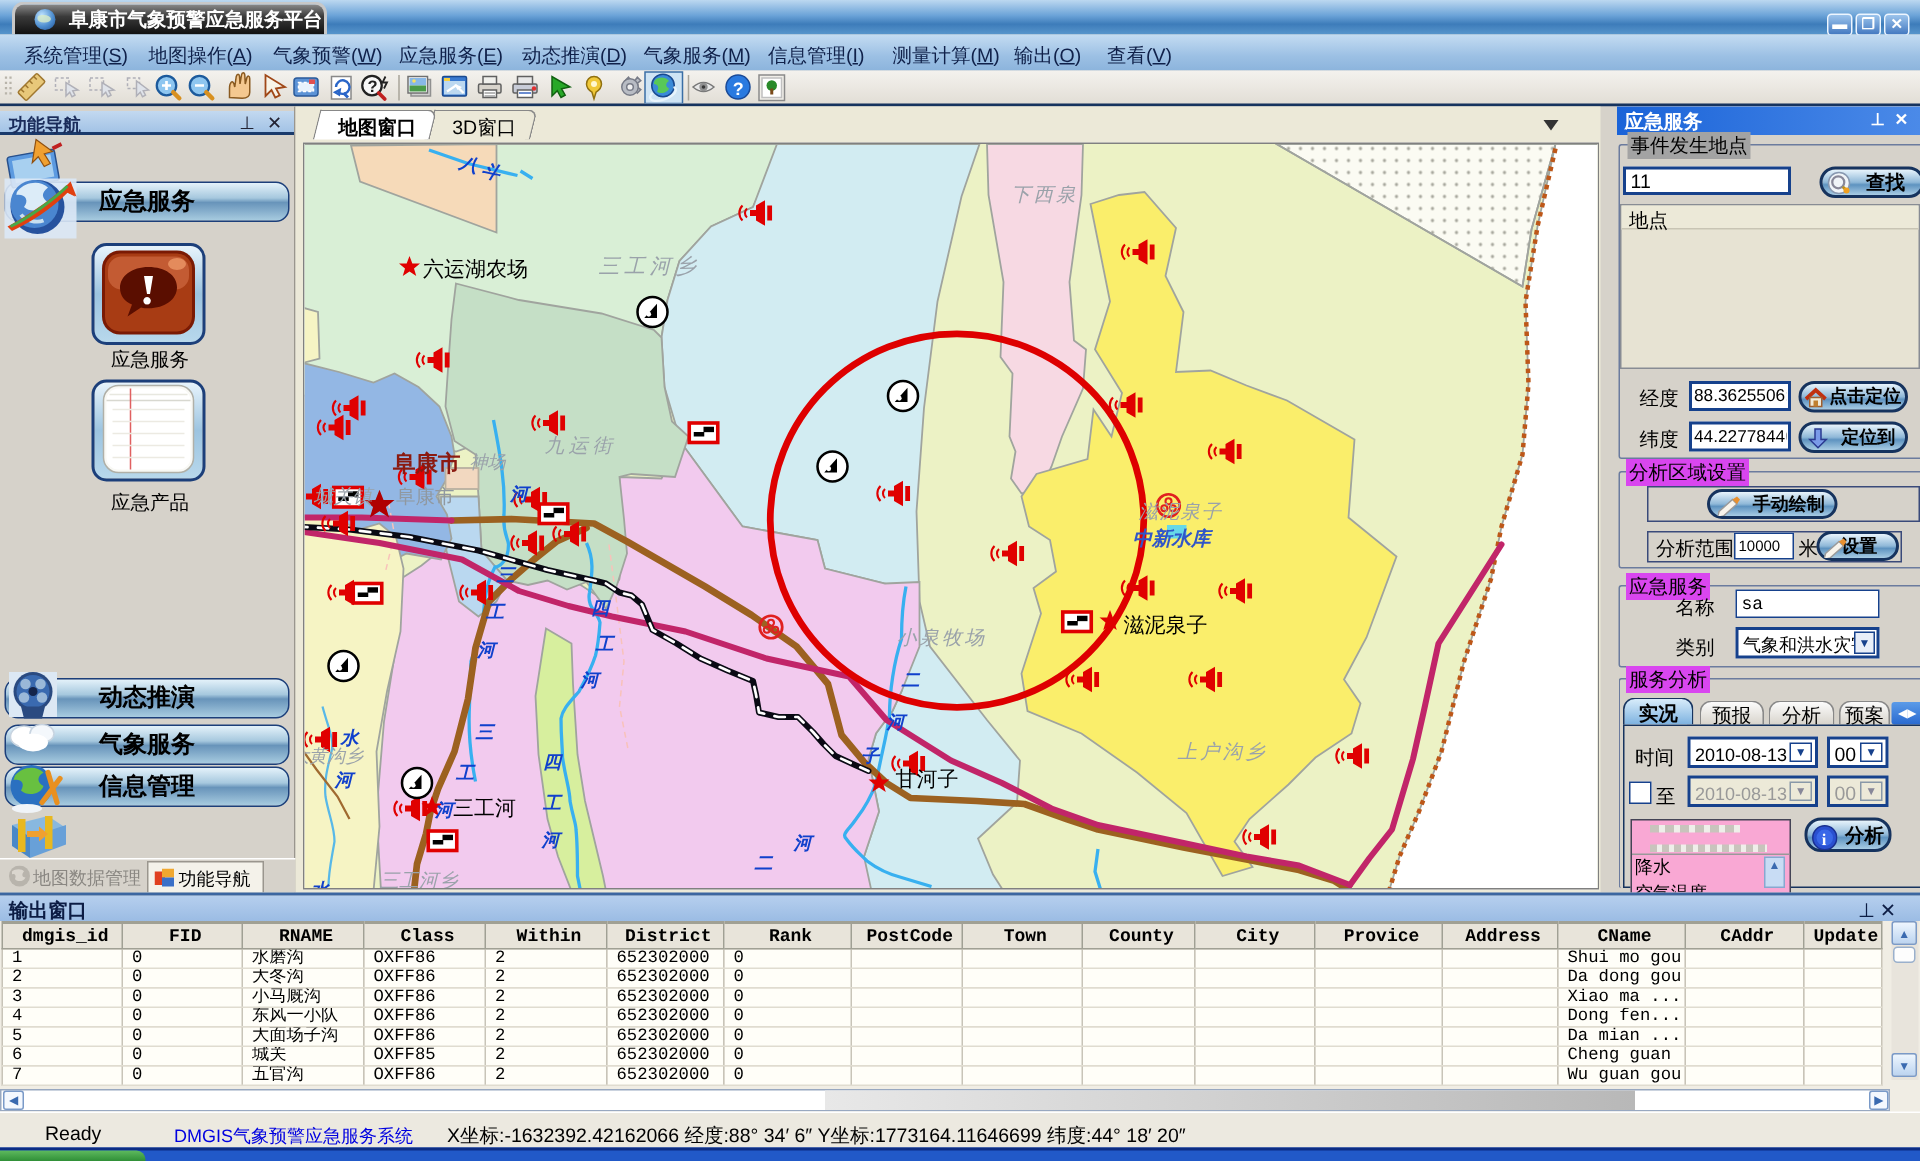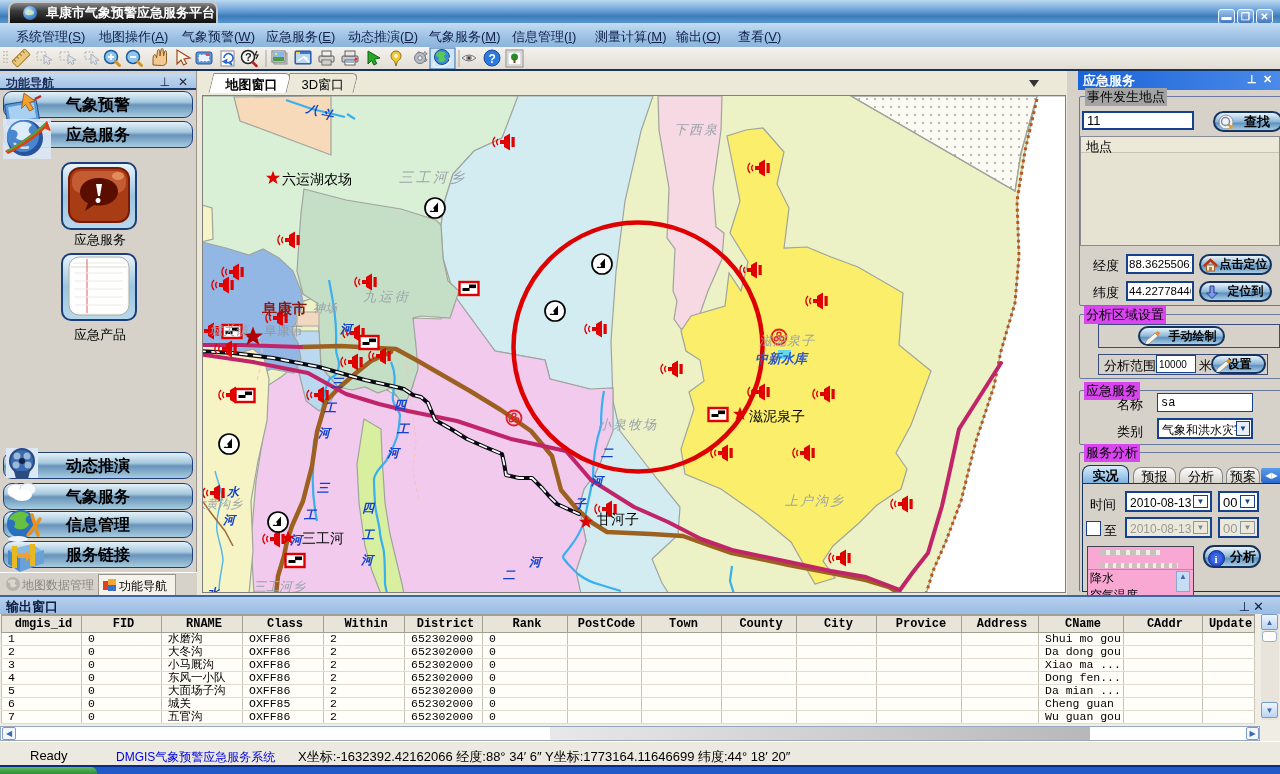--- a/index.html
+++ b/index.html
@@ -179,21 +179,20 @@
           <rect x="513.5" y="12" width="2" height="4" fill="#7a4a1a"></rect>
         </g>
 </g>
 </svg>
   </div>
 <div class="abs" id="main">
   <div class="abs" id="lp">
     <div class="abs" id="lp-title">功能导航
       <span style="position:absolute;right:26px;top:1px;font-weight:normal;color:#223">⊥</span>
       <span style="position:absolute;right:8px;top:1px;font-weight:normal;color:#223">✕</span></div>
-    <div class="abs navbtn" style="top:20px">气象预警</div>
     <div class="abs navbtn" style="top:50px">应急服务</div>
     <svg class="abs" style="left:2px;top:19px" width="52" height="122">
       <g transform="translate(0,2)">
           <rect x="4" y="10" width="32" height="21" rx="2" fill="#5c9ae0" stroke="#28508c" transform="rotate(-10 20 20)"></rect>
           <rect x="7" y="13" width="26" height="15" fill="#a8d0f0" transform="rotate(-10 20 20)"></rect>
           <path d="M22,1 l11,8 l-5.5,1.5 l4,6.5 l-4,2 l-4,-6.5 l-4,4z" fill="#f0a030" stroke="#905010" stroke-width=".8"></path>
           <path d="M33,7l6,-3" stroke="#c02020" stroke-width="2.5"></path>
           <ellipse cx="18" cy="36" rx="13" ry="4" fill="#fcfcfc"></ellipse>
         </g>
       <g transform="translate(1,27)">
@@ -221,21 +220,20 @@
           <rect x="8" y="4" width="56" height="54" rx="8" fill="#fff"></rect>
           <path d="M8,12 h56" stroke="#d8d8d0"></path>
           <path d="M10,8 h52" stroke="#e8e8e0"></path>
           <path d="M24,4 v54" stroke="#e06060"></path>
           <path d="M12,18h48 M12,26h48 M12,34h48 M12,42h48 M12,50h48" stroke="#eceae2"></path>
         </svg></div>
     <div class="abs biglabel" style="left:0;top:255px">应急产品</div>
     <div class="abs navbtn" style="top:381px">动态推演</div>
     <div class="abs navbtn" style="top:412px">气象服务</div>
     <div class="abs navbtn" style="top:440px">信息管理</div>
-    <div class="abs navbtn" style="top:470px">服务链接</div>
     <svg class="abs" style="left:2px;top:376px" width="46" height="130">
       <g>
           <rect x="4" y="1" width="32" height="30" fill="#dce8f4"></rect>
           <circle cx="20" cy="14" r="13" fill="#2a4a80"></circle>
           <circle cx="20" cy="14" r="11" fill="#3a6ab0"></circle>
           <circle cx="15" cy="9" r="3.5" fill="#9ab8d8"></circle>
           <circle cx="25" cy="9" r="3.5" fill="#9ab8d8"></circle>
           <circle cx="14" cy="18" r="3.5" fill="#9ab8d8"></circle>
           <circle cx="26" cy="18" r="3.5" fill="#9ab8d8"></circle>
           <circle cx="20" cy="14" r="3" fill="#14244a"></circle>

